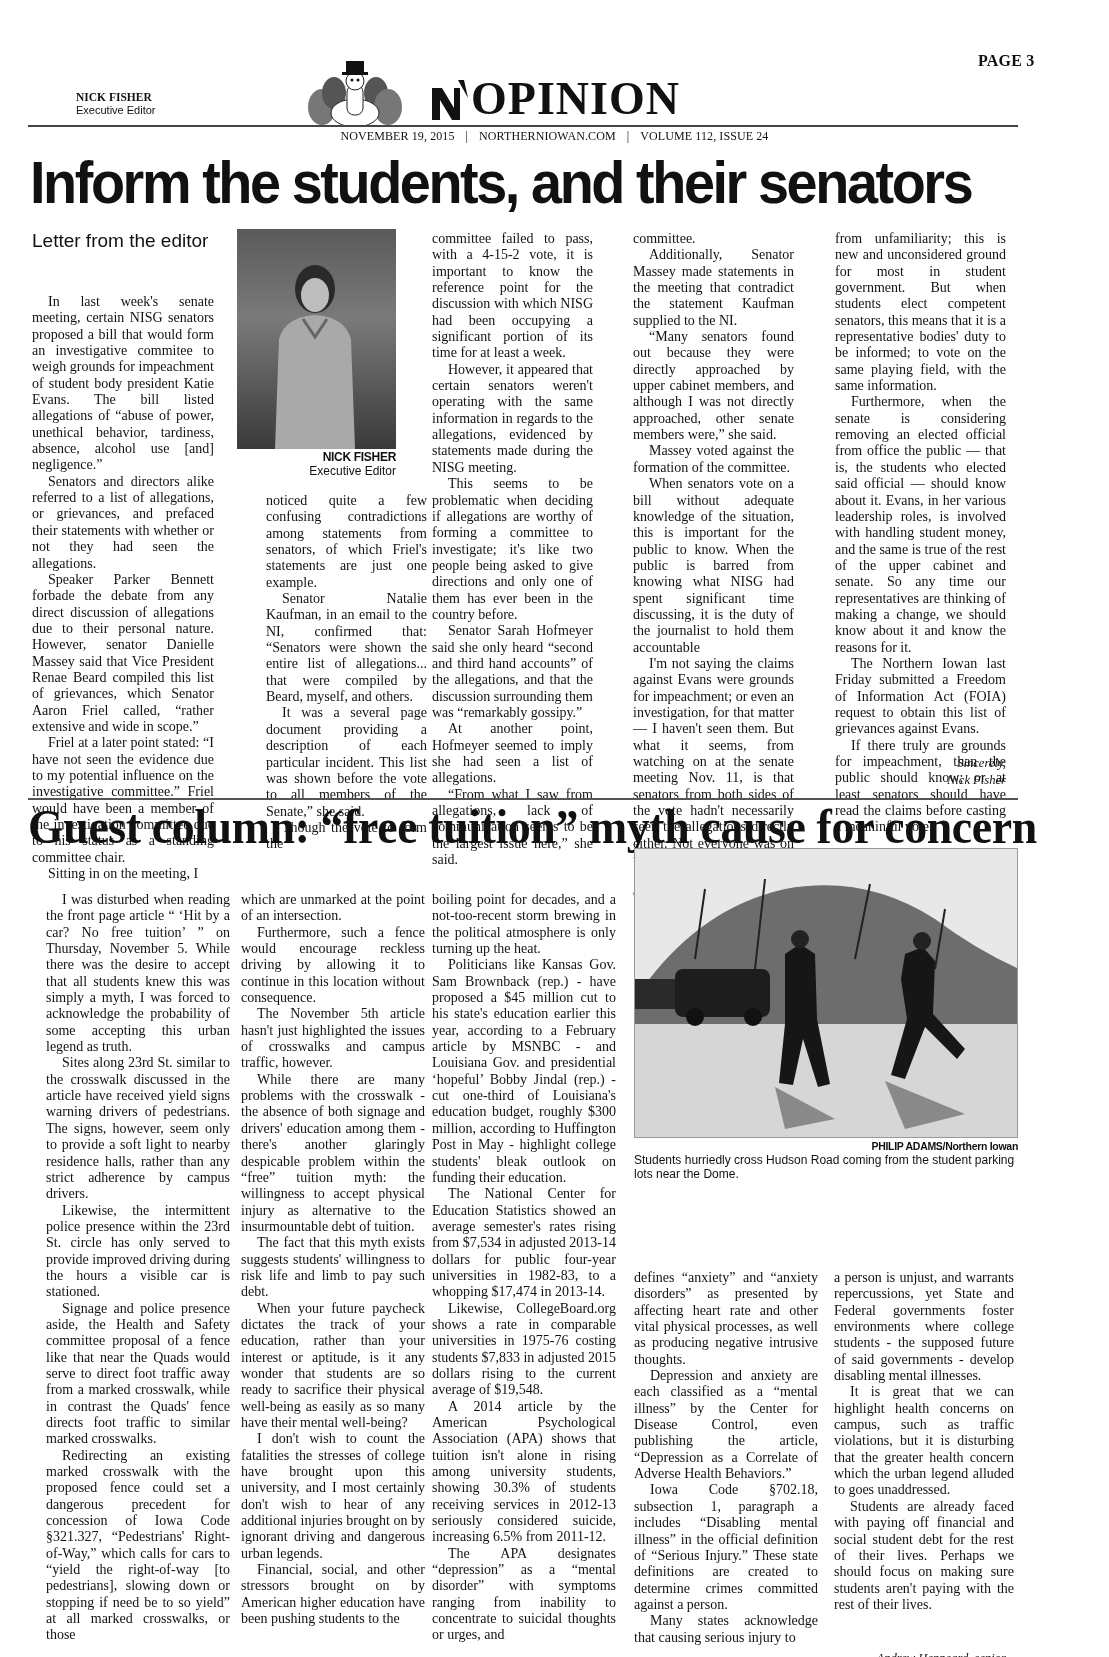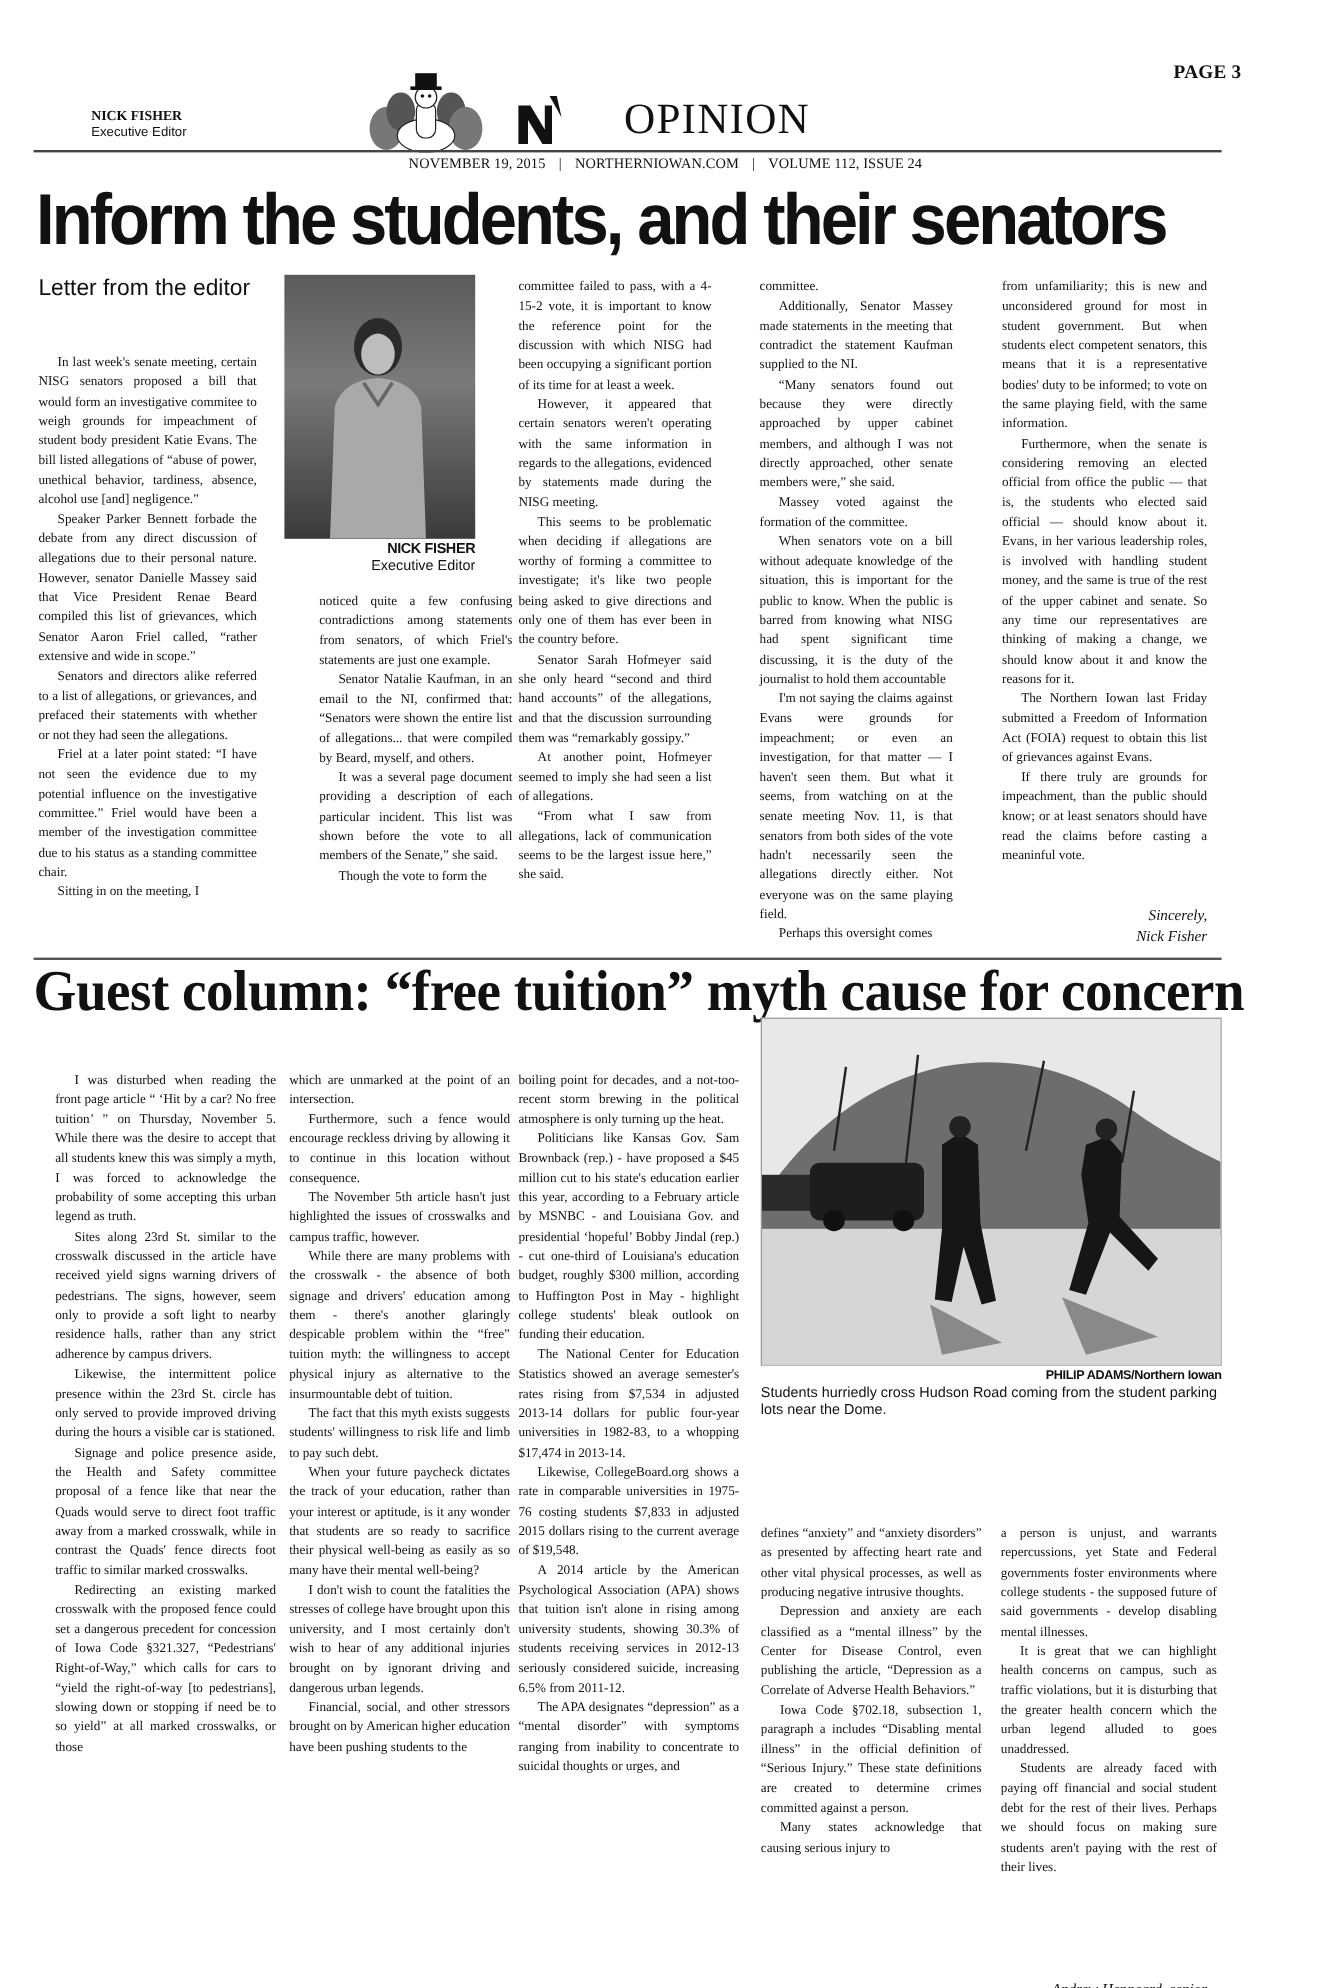--- a/index.html
+++ b/index.html
@@ -6,31 +6,31 @@
   html, body { width: 1109px; height: 1657px; background: #fff; overflow: hidden; }
   body { position: relative; color: #111; font-family: "Liberation Serif", "DejaVu Serif", serif; }
 
   .page-number { position: absolute; top: 52px; left: 978px; font-size: 16px; font-weight: bold; letter-spacing: 0.2px; }
   .editor-block { position: absolute; top: 91px; left: 76px; line-height: 13px; }
   .editor-name { font-family: "Liberation Serif", serif; font-weight: bold; font-size: 11.5px; display:block; }
   .editor-title { font-family: "Liberation Sans", sans-serif; font-size: 11px; display:block; }
 
   .mascot { position: absolute; top: 55px; left: 300px; width: 110px; height: 72px; }
   .logo-n { position: absolute; top: 80px; left: 430px; width: 40px; height: 40px; }
-  .section-title { position: absolute; top: 74px; left: 520px; font-size: 36px; letter-spacing: 1px; font-weight: normal; line-height: 50px; }
+  .section-title { position: absolute; top: 74px; left: 471px; font-size: 46px; letter-spacing: 1px; font-weight: bold; line-height: 50px; }
 
   .rule-top { position: absolute; top: 125px; left: 28px; width: 990px; height: 2px; background: #444; }
   .meta-line { position: absolute; top: 129px; left: 0; width: 1109px; text-align: center; font-size: 12px; letter-spacing: 0.1px; }
   .meta-line .sep { margin: 0 11px; }
 
   .headline-1 { position: absolute; top: 146px; left: 30px; width: 990px; font-family: "Liberation Sans", sans-serif; font-weight: bold; font-size: 60px; line-height: 74px; letter-spacing: -2.6px; transform: scaleX(0.93); transform-origin: left; white-space: nowrap; }
 
   .kicker { position: absolute; top: 230px; left: 32px; font-family: "Liberation Sans", sans-serif; font-size: 19px; }
 
-  .col { position: absolute; font-size: 11px; line-height: 16.35px; text-align: justify; hyphens: manual; }
+  .col { position: absolute; font-size: 14px; line-height: 16.35px; text-align: justify; hyphens: manual; }
   .col p { text-indent: 16px; }
   .col p.noindent { text-indent: 0; }
 
   .photo-box { position: absolute; top: 229px; left: 237px; width: 159px; height: 220px; background: linear-gradient(180deg,#5a5a5a 0%,#7a7a7a 40%,#3a3a3a 100%); overflow: hidden; }
   .photo-person { position:absolute; left:28px; top:30px; width:100px; height:190px; }
   .photo-credit-name { position: absolute; top: 450px; left: 250px; width: 146px; text-align: right; font-family: "Liberation Sans", sans-serif; font-weight: bold; font-size: 12px; letter-spacing: -0.3px; }
   .photo-credit-title { position: absolute; top: 464px; left: 250px; width: 146px; text-align: right; font-family: "Liberation Sans", sans-serif; font-size: 12px; }
 
   .signoff { position: absolute; left: 830px; width: 176px; text-align: right; font-style: italic; font-size: 12.6px; line-height: 16.35px; }
 
@@ -84,22 +84,22 @@
 
 <div class="meta-line">
   <span>NOVEMBER 19, 2015</span><span class="sep">|</span><span>NORTHERNIOWAN.COM</span><span class="sep">|</span><span>VOLUME 112, ISSUE 24</span>
 </div>
 
 <h1 class="headline-1">Inform the students, and their senators</h1>
 <div class="kicker">Letter from the editor</div>
 
 <div class="col" style="top:248px; left:32px; width:182px;margin-top:46px;">
   <p>In last week's senate meeting, certain NISG senators proposed a bill that would form an investigative commitee to weigh grounds for impeachment of student body president Katie Evans. The bill listed allegations of “abuse of power, unethical behavior, tardiness, absence, alcohol use [and] negligence.”</p>
+  <p>Senators and directors alike referred to a list of allegations, or grievances, and prefaced their statements with whether or not they had seen the allegations.</p>
   <p>Speaker Parker Bennett forbade the debate from any direct discussion of allegations due to their personal nature. However, senator Danielle Massey said that Vice President Renae Beard compiled this list of grievances, which Senator Aaron Friel called, “rather extensive and wide in scope.”</p>
-  <p>Senators and directors alike referred to a list of allegations, or grievances, and prefaced their statements with whether or not they had seen the allegations.</p>
   <p>Friel at a later point stated: “I have not seen the evidence due to my potential influence on the investigative committee.” Friel would have been a member of the investigation committee due to his status as a standing committee chair.</p>
   <p>Sitting in on the meeting, I</p>
 </div>
 
 <div class="photo-box">
   <svg class="photo-person" viewBox="0 0 100 190">
     <ellipse cx="50" cy="30" rx="20" ry="24" fill="#2a2a2a"></ellipse>
     <ellipse cx="50" cy="36" rx="14" ry="17" fill="#bdbdbd"></ellipse>
     <path d="M10 190 L14 80 Q20 58 50 56 Q80 58 86 80 L90 190 Z" fill="#a9a9a9"></path>
     <path d="M38 60 L50 78 L62 60" fill="none" stroke="#666" stroke-width="3"></path>

